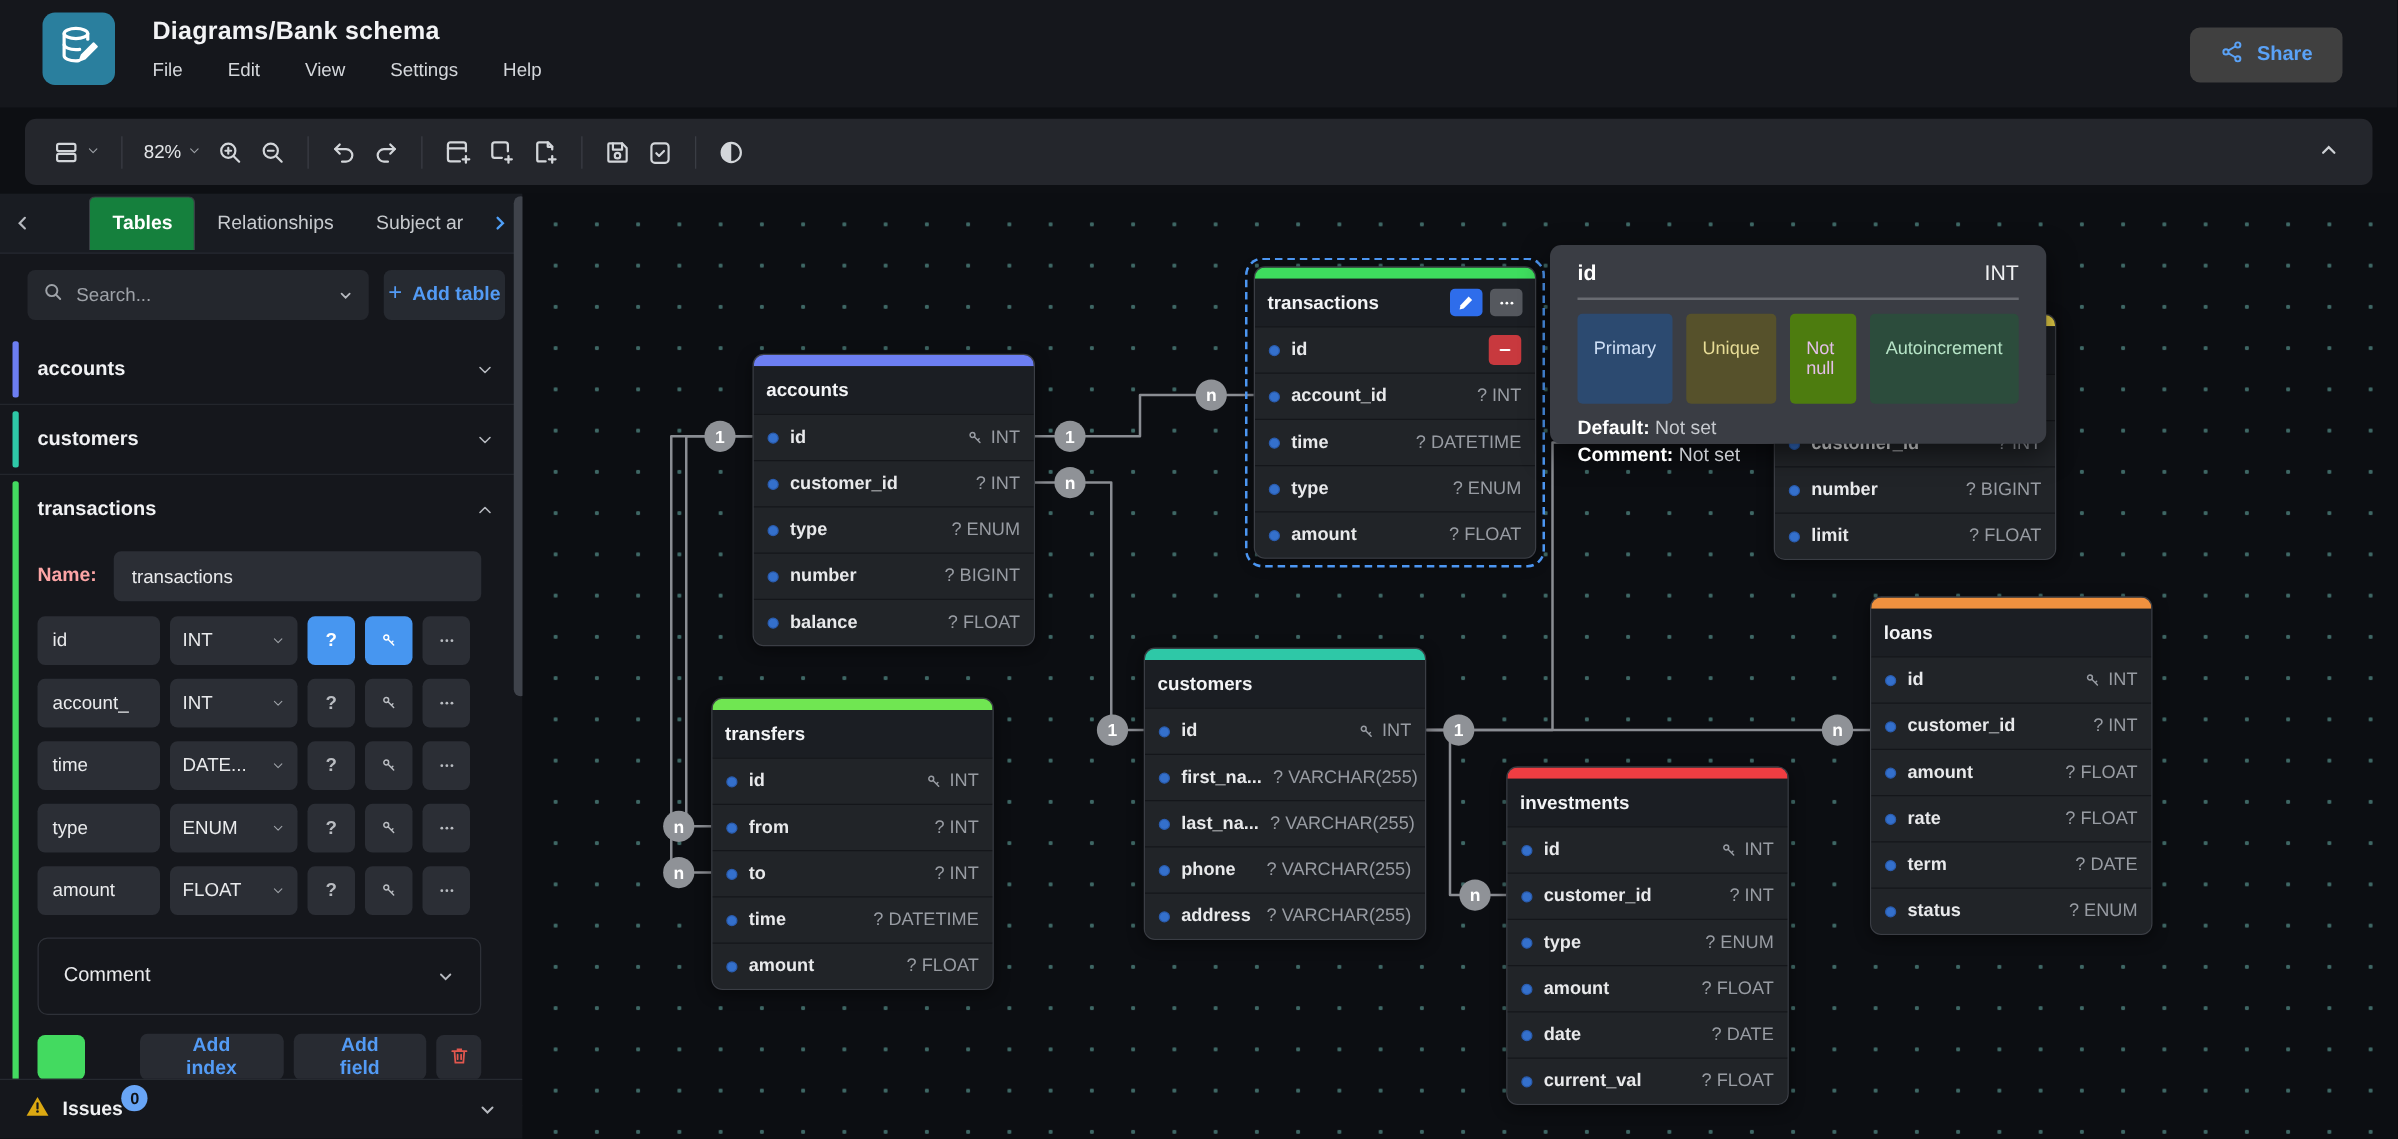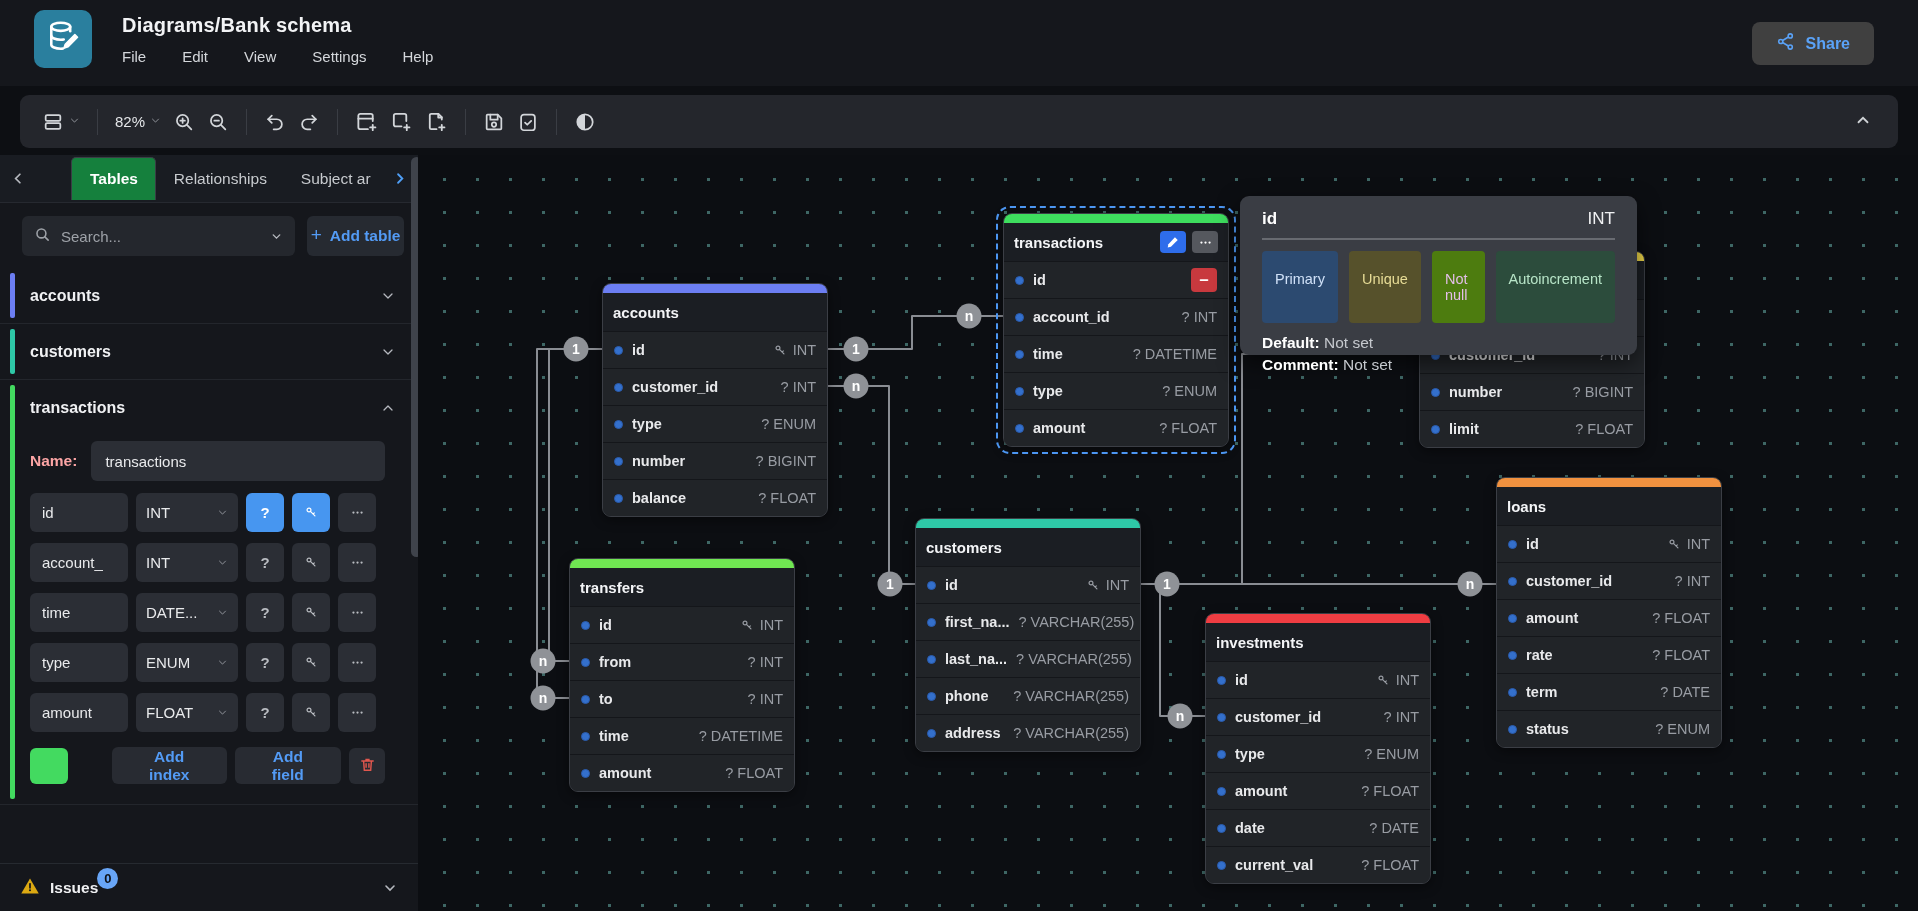--- a/index.html
+++ b/index.html
@@ -486,20 +486,28 @@
                   <span style="display: flex;">
                     <svg width="15" height="15" viewBox="0 0 24 24" fill="currentColor">
                       <circle cx="5.5" cy="12" r="1.8"></circle>
                       <circle cx="12" cy="12" r="1.8"></circle>
                       <circle cx="18.5" cy="12" r="1.8"></circle>
                     </svg>
                   </span>
                 </button>
               </div>
             </div>
+    <div class="comment-box">
+      <span class="comment-label">Comment</span>
+      <span class="acc-caret">
+        <svg width="15" height="15" viewBox="0 0 24 24" fill="none" stroke="currentColor" stroke-width="2.4" stroke-linecap="round">
+                  <path d="M6 9l6 6 6-6"></path>
+                </svg>
+      </span>
+    </div>
     <div class="editor-buttons">
       <button class="swatch" style="background: rgb(67, 218, 96);"></button>
       <button class="pill-btn">Add index</button>
       <button class="pill-btn">Add field</button>
       <button class="trash-btn">
         <span>
           <svg width="17" height="17" viewBox="0 0 24 24" fill="none" stroke="#e2574e" stroke-width="2" stroke-linecap="round">
                     <path d="M4 7h16M10 7V5h4v2M6.5 7l1 13h9l1-13"></path>
                     <path d="M10 11v5M14 11v5"></path>
                   </svg>

